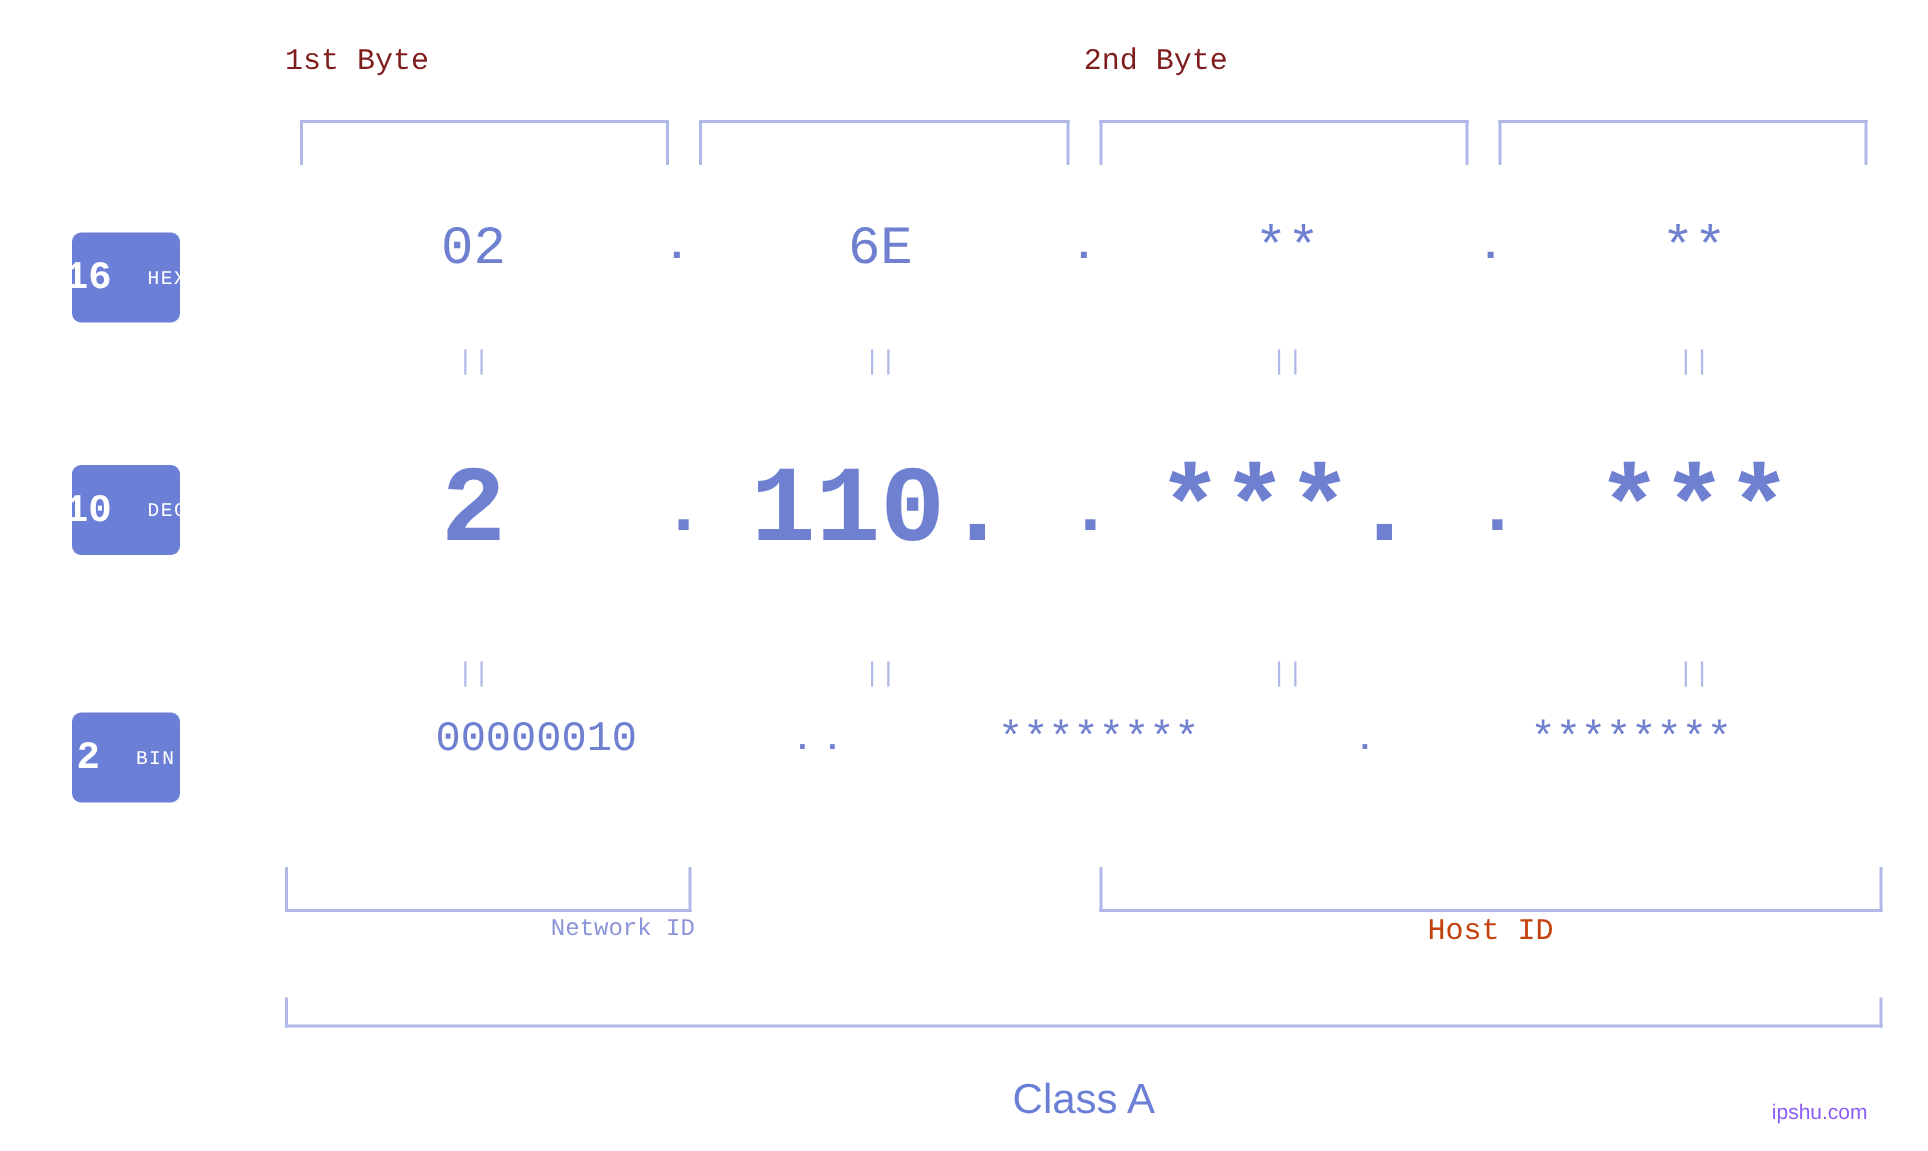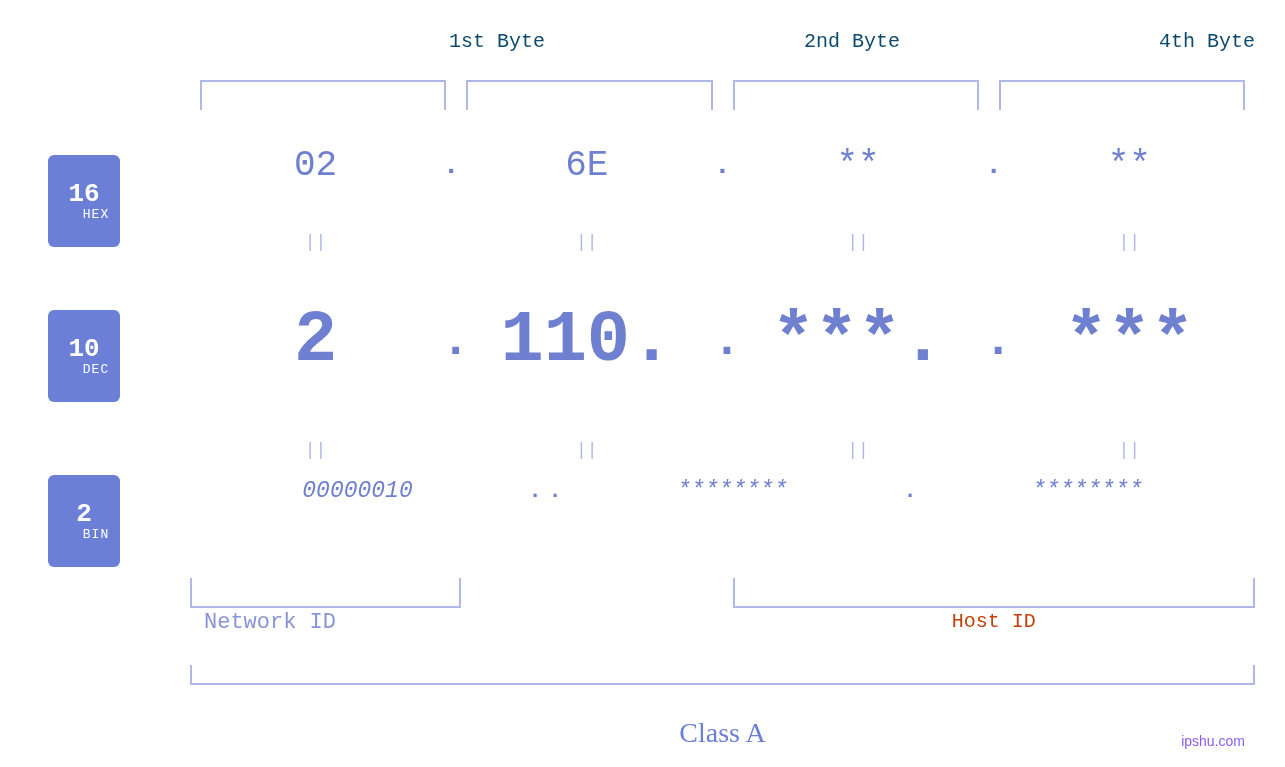--- a/index.html
+++ b/index.html
@@ -22,25 +22,25 @@
       height: 767px;
       position: relative;
       background: #fff;
     }
 
     
     .badge {
       position: absolute;
       left: 48px;
       width: 72px;
-      height: 92px;
+      height: 60px;
       border-radius: 6px;
       background-color: #6b7fd7;
       display: flex;
-      flex-direction: column;
+      flex-direction: row;
       align-items: center;
       justify-content: center;
       color: #fff;
     }
 
     .badge-number {
       font-size: 26px;
       font-weight: bold;
       line-height: 1;
     }
@@ -60,24 +60,24 @@
     .col-headers {
       position: absolute;
       top: 30px;
       left: 190px;
       right: 30px;
       display: flex;
       justify-content: space-around;
     }
 
     .col-header {
-      color: #0c4a6e;
+      color: #7f1d1d;
       font-size: 20px;
       font-family: 'Courier New', Courier, monospace;
-      text-align: right;
+      text-align: left;
       flex: 1;
     }
 
     
     .top-brackets {
       position: absolute;
       top: 80px;
       left: 190px;
       right: 30px;
       display: flex;
@@ -158,23 +158,22 @@
       font-family: 'Courier New', Courier, monospace;
     }
 
     .cell-dec {
       font-size: 72px;
       font-weight: bold;
       font-family: 'Courier New', Courier, monospace;
     }
 
     .cell-bin {
-      font-size: 23px;
-      font-family: 'Courier New', Courier, monospace;
-      font-style: italic;
+      font-size: 28px;
+      font-family: 'Courier New', Courier, monospace;
     }
 
     .dot {
       color: #7080d0;
       font-weight: bold;
       text-align: center;
       flex-shrink: 0;
       width: 20px;
     }
 
@@ -285,25 +284,25 @@
       bottom: 0;
       top: 0;
       width: 2px;
       background: #b0b8e8;
     }
 
     
     .label-network-id {
       position: absolute;
       top: 610px;
-      left: 204px;
+      left: 192px;
       width: calc((1285px - 220px) * 0.25 + 5px);
-      text-align: left;
+      text-align: right;
       color: #8a94d8;
-      font-size: 22px;
+      font-size: 16px;
       font-family: 'Courier New', Courier, monospace;
     }
 
     .label-host-id {
       position: absolute;
       top: 610px;
       left: calc(190px + (1285px - 220px) * 0.5 + 10px);
       right: 30px;
       text-align: center;
       color: #c2410c;
@@ -350,21 +349,21 @@
 
     
     .label-class {
       position: absolute;
       bottom: 18px;
       left: 190px;
       right: 30px;
       text-align: center;
       color: #6b7fd7;
       font-size: 28px;
-      font-family: Liberation Serif, serif;
+      font-family: Liberation Sans, sans-serif;
     }
 
     
     .watermark {
       position: absolute;
       bottom: 18px;
       right: 40px;
       color: #8b5cf6;
       font-size: 14px;
       font-family: Arial, sans-serif;
@@ -386,21 +385,20 @@
   </div>
 
   <div class="badge badge-bin">
     <span class="badge-number">2</span>
     <span class="badge-label">BIN</span>
   </div>
 
   <div class="col-headers">
     <div class="col-header">1st Byte</div>
     <div class="col-header">2nd Byte</div>
-    <div class="col-header">4th Byte</div>
   </div>
 
   <div class="top-brackets">
     <div class="bracket-top">
         <div class="bracket-right"></div>
       </div>
     <div class="bracket-top">
         <div class="bracket-right"></div>
       </div>
     <div class="bracket-top">

